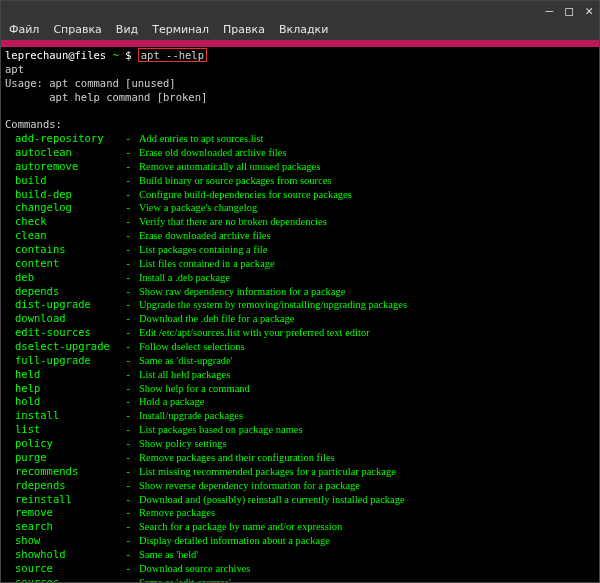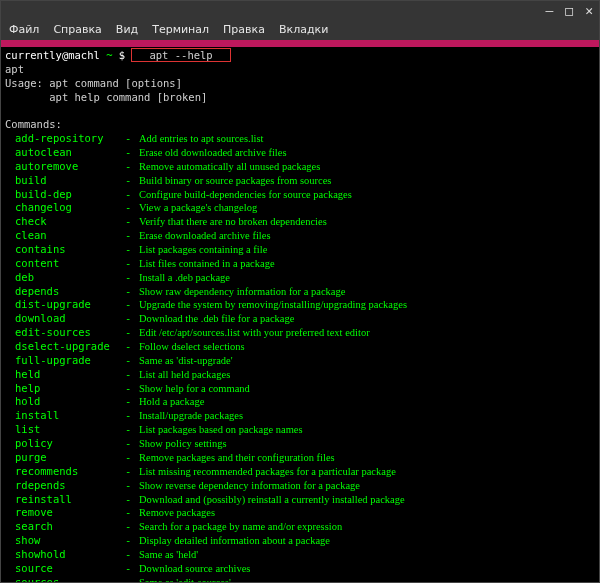--- a/index.html
+++ b/index.html
@@ -50,21 +50,21 @@
     line-height: 1.32;
     white-space: pre;
     overflow: hidden;
     font-family: "DejaVu Sans Mono", "Consolas", monospace;
     font-size: 10.5px;
   }
   .prompt-user { color: #fff; }
   .prompt-dollar { color: #fff; }
   .cmd-box {
     border: 1px solid #d33;
-    padding: 0 17px;
+    padding: 0 2px;
     color: #d0d0d0;
   }
   .usage { color: #d0d0d0; }
   .section { color: #d0d0d0; text-align: right; }
   .cmd-name { color: #00ff00; }
   .cmd-desc { color: #00ff00; }
   .row { display: flex; justify-content: center; }
   .col-name { width: 120px; padding-left: 10px; }
   .col-sep { width: 14px; }
   .col-desc { flex: 1; font-family: Liberation Serif, serif; }
@@ -82,22 +82,22 @@
 
   <div class="menubar">
     <span class="menuitem">Файл</span>
     <span class="menuitem">Справка</span>
     <span class="menuitem">Вид</span>
     <span class="menuitem">Терминал</span>
     <span class="menuitem">Правка</span>
     <span class="menuitem">Вкладки</span>
   </div>
 
-  <div class="terminal"><span class="prompt-user">currently@machl</span> <span class="cmd-name">~</span> <span class="prompt-dollar">$</span> <span class="cmd-box">apt --help</span>
+  <div class="terminal"><span class="prompt-user">leprechaun@files</span> <span class="cmd-name">~</span> <span class="prompt-dollar">$</span> <span class="cmd-box">apt --help</span>
 <span class="usage">apt</span>
-<span class="usage">Usage: apt command [options]</span>
+<span class="usage">Usage: apt command [unused]</span>
 <span class="usage">       apt help command [broken]</span>
 
 <span class="section">Commands:</span>
 <div id="cmd-list"><div class="row"><span class="col-name cmd-name">add-repository</span><span class="col-sep cmd-desc">- </span><span class="col-desc cmd-desc">Add entries to apt sources.list</span></div><div class="row"><span class="col-name cmd-name">autoclean</span><span class="col-sep cmd-desc">- </span><span class="col-desc cmd-desc">Erase old downloaded archive files</span></div><div class="row"><span class="col-name cmd-name">autoremove</span><span class="col-sep cmd-desc">- </span><span class="col-desc cmd-desc">Remove automatically all unused packages</span></div><div class="row"><span class="col-name cmd-name">build</span><span class="col-sep cmd-desc">- </span><span class="col-desc cmd-desc">Build binary or source packages from sources</span></div><div class="row"><span class="col-name cmd-name">build-dep</span><span class="col-sep cmd-desc">- </span><span class="col-desc cmd-desc">Configure build-dependencies for source packages</span></div><div class="row"><span class="col-name cmd-name">changelog</span><span class="col-sep cmd-desc">- </span><span class="col-desc cmd-desc">View a package's changelog</span></div><div class="row"><span class="col-name cmd-name">check</span><span class="col-sep cmd-desc">- </span><span class="col-desc cmd-desc">Verify that there are no broken dependencies</span></div><div class="row"><span class="col-name cmd-name">clean</span><span class="col-sep cmd-desc">- </span><span class="col-desc cmd-desc">Erase downloaded archive files</span></div><div class="row"><span class="col-name cmd-name">contains</span><span class="col-sep cmd-desc">- </span><span class="col-desc cmd-desc">List packages containing a file</span></div><div class="row"><span class="col-name cmd-name">content</span><span class="col-sep cmd-desc">- </span><span class="col-desc cmd-desc">List files contained in a package</span></div><div class="row"><span class="col-name cmd-name">deb</span><span class="col-sep cmd-desc">- </span><span class="col-desc cmd-desc">Install a .deb package</span></div><div class="row"><span class="col-name cmd-name">depends</span><span class="col-sep cmd-desc">- </span><span class="col-desc cmd-desc">Show raw dependency information for a package</span></div><div class="row"><span class="col-name cmd-name">dist-upgrade</span><span class="col-sep cmd-desc">- </span><span class="col-desc cmd-desc">Upgrade the system by removing/installing/upgrading packages</span></div><div class="row"><span class="col-name cmd-name">download</span><span class="col-sep cmd-desc">- </span><span class="col-desc cmd-desc">Download the .deb file for a package</span></div><div class="row"><span class="col-name cmd-name">edit-sources</span><span class="col-sep cmd-desc">- </span><span class="col-desc cmd-desc">Edit /etc/apt/sources.list with your preferred text editor</span></div><div class="row"><span class="col-name cmd-name">dselect-upgrade</span><span class="col-sep cmd-desc">- </span><span class="col-desc cmd-desc">Follow dselect selections</span></div><div class="row"><span class="col-name cmd-name">full-upgrade</span><span class="col-sep cmd-desc">- </span><span class="col-desc cmd-desc">Same as 'dist-upgrade'</span></div><div class="row"><span class="col-name cmd-name">held</span><span class="col-sep cmd-desc">- </span><span class="col-desc cmd-desc">List all held packages</span></div><div class="row"><span class="col-name cmd-name">help</span><span class="col-sep cmd-desc">- </span><span class="col-desc cmd-desc">Show help for a command</span></div><div class="row"><span class="col-name cmd-name">hold</span><span class="col-sep cmd-desc">- </span><span class="col-desc cmd-desc">Hold a package</span></div><div class="row"><span class="col-name cmd-name">install</span><span class="col-sep cmd-desc">- </span><span class="col-desc cmd-desc">Install/upgrade packages</span></div><div class="row"><span class="col-name cmd-name">list</span><span class="col-sep cmd-desc">- </span><span class="col-desc cmd-desc">List packages based on package names</span></div><div class="row"><span class="col-name cmd-name">policy</span><span class="col-sep cmd-desc">- </span><span class="col-desc cmd-desc">Show policy settings</span></div><div class="row"><span class="col-name cmd-name">purge</span><span class="col-sep cmd-desc">- </span><span class="col-desc cmd-desc">Remove packages and their configuration files</span></div><div class="row"><span class="col-name cmd-name">recommends</span><span class="col-sep cmd-desc">- </span><span class="col-desc cmd-desc">List missing recommended packages for a particular package</span></div><div class="row"><span class="col-name cmd-name">rdepends</span><span class="col-sep cmd-desc">- </span><span class="col-desc cmd-desc">Show reverse dependency information for a package</span></div><div class="row"><span class="col-name cmd-name">reinstall</span><span class="col-sep cmd-desc">- </span><span class="col-desc cmd-desc">Download and (possibly) reinstall a currently installed package</span></div><div class="row"><span class="col-name cmd-name">remove</span><span class="col-sep cmd-desc">- </span><span class="col-desc cmd-desc">Remove packages</span></div><div class="row"><span class="col-name cmd-name">search</span><span class="col-sep cmd-desc">- </span><span class="col-desc cmd-desc">Search for a package by name and/or expression</span></div><div class="row"><span class="col-name cmd-name">show</span><span class="col-sep cmd-desc">- </span><span class="col-desc cmd-desc">Display detailed information about a package</span></div><div class="row"><span class="col-name cmd-name">showhold</span><span class="col-sep cmd-desc">- </span><span class="col-desc cmd-desc">Same as 'held'</span></div><div class="row"><span class="col-name cmd-name">source</span><span class="col-sep cmd-desc">- </span><span class="col-desc cmd-desc">Download source archives</span></div><div class="row"><span class="col-name cmd-name">sources</span><span class="col-sep cmd-desc">- </span><span class="col-desc cmd-desc">Same as 'edit-sources'</span></div></div>
    </div>
 
 </div>
 
 </body></html>

